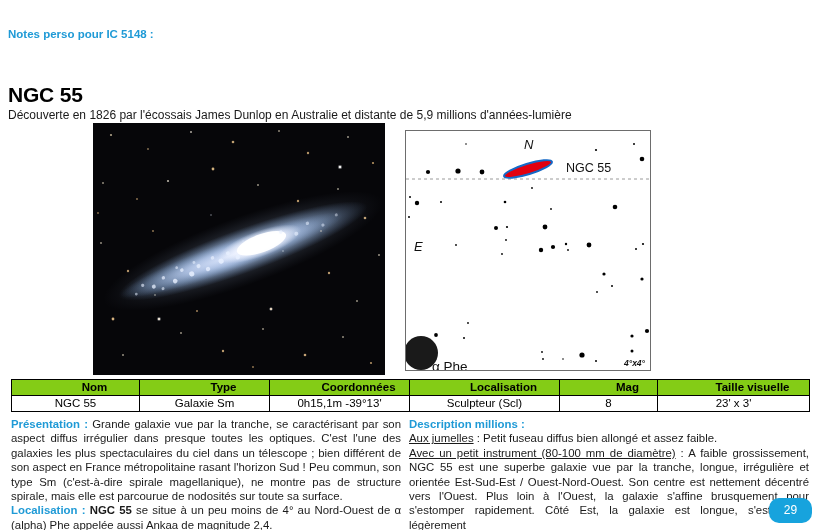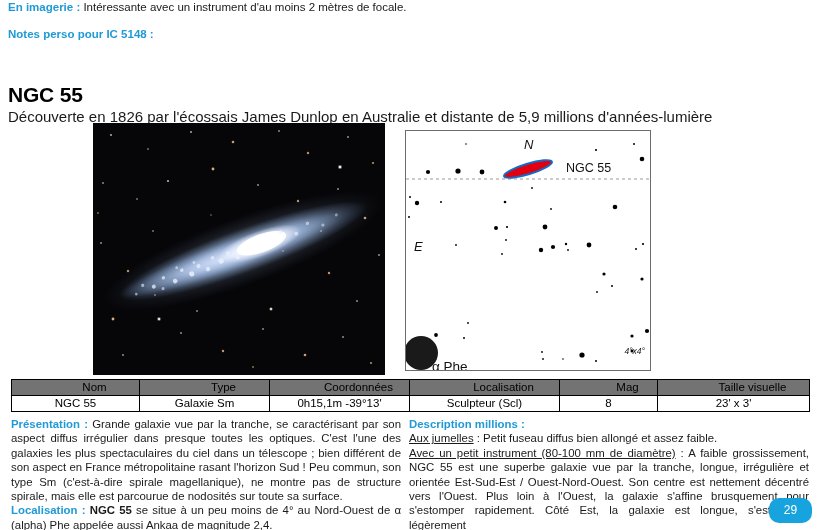--- a/index.html
+++ b/index.html
@@ -36,21 +36,21 @@
     position: absolute;
     left: 8px; top: 83px;
     font-size: 21px;
     font-weight: bold;
     letter-spacing: -0.2px;
     color: #000;
   }
   .obj-sub {
     position: absolute;
     left: 8px; top: 108px;
-    font-size: 15px;
+    font-size: 12px;
     color: #1a1a1a;
     white-space: nowrap;
   }
 
   
   .photo {
     position: absolute;
     left: 93px; top: 123px;
     width: 292px; height: 252px;
     background: #050508;
@@ -87,24 +87,24 @@
   .lbl-aphe {
     position: absolute;
     left: 26px; top: 212px;
     font-size: 13.5px;
     color: #111;
     white-space: nowrap;
     margin-top: 16px;
   }
   .lbl-scale {
     position: absolute;
-    right: 5px; bottom: 14px;
+    right: 5px; bottom: 2px;
     font-size: 8.5px;
     font-style: italic;
-    font-weight: normal;
+    font-weight: bold;
     color: #111;
   }
 
   
   .datatable {
     position: absolute;
     left: 11px; top: 379px;
     width: 798px;
     border-collapse: collapse;
     table-layout: fixed;
@@ -114,22 +114,22 @@
     text-align: center;
     font-size: 11.5px;
     color: #000;
     height: 16px;
     padding: 0 2px;
     line-height: 15px;
     white-space: nowrap;
     overflow: hidden;
   }
   .datatable th {
-    background: #737373;
-    font-weight: normal;
+    background: #84cc16;
+    font-weight: bold;
     padding-left: 40px;
   }
   .datatable td { background: #ffffff; }
 
   
   .col {
     position: absolute;
     top: 417px;
     font-size: 11.4px;
     line-height: 14.4px;
@@ -157,23 +157,20 @@
     text-align: center;
     line-height: 25px;
     border-radius: 10px;
   }
 </style>
 </head>
 <body>
 
 <div class="page">
 
-  <div class="top-line top-line-1">
-    <span class="lbl-blue">En imagerie :</span><span> Intéressante avec un instrument d'au moins 2 mètres de focale.</span>
-  </div>
   <div class="top-line top-line-2">
     <span class="lbl-blue">Notes perso pour IC 5148 :</span><span></span>
   </div>
 
   <div class="obj-title">NGC 55</div>
   <div class="obj-sub">Découverte en 1826 par l'écossais James Dunlop en Australie et distante de 5,9 millions d'années-lumière</div>
 
   <div class="photo">
     <svg width="292" height="252" viewBox="0 0 292 252">
       <defs>

